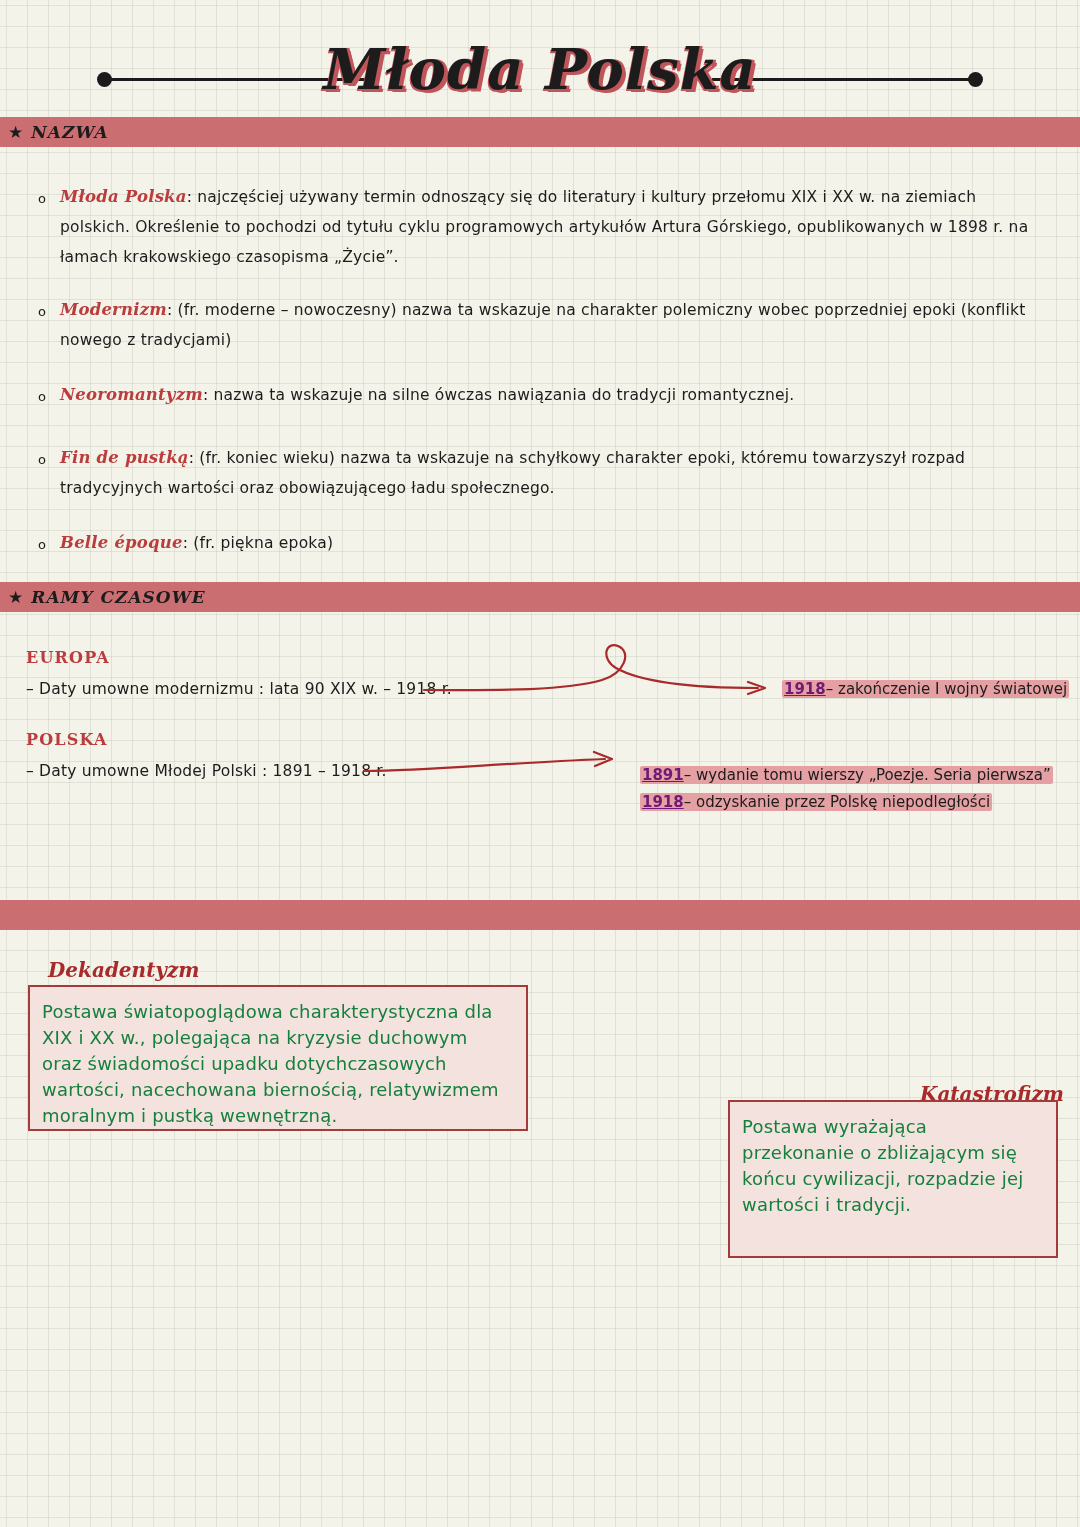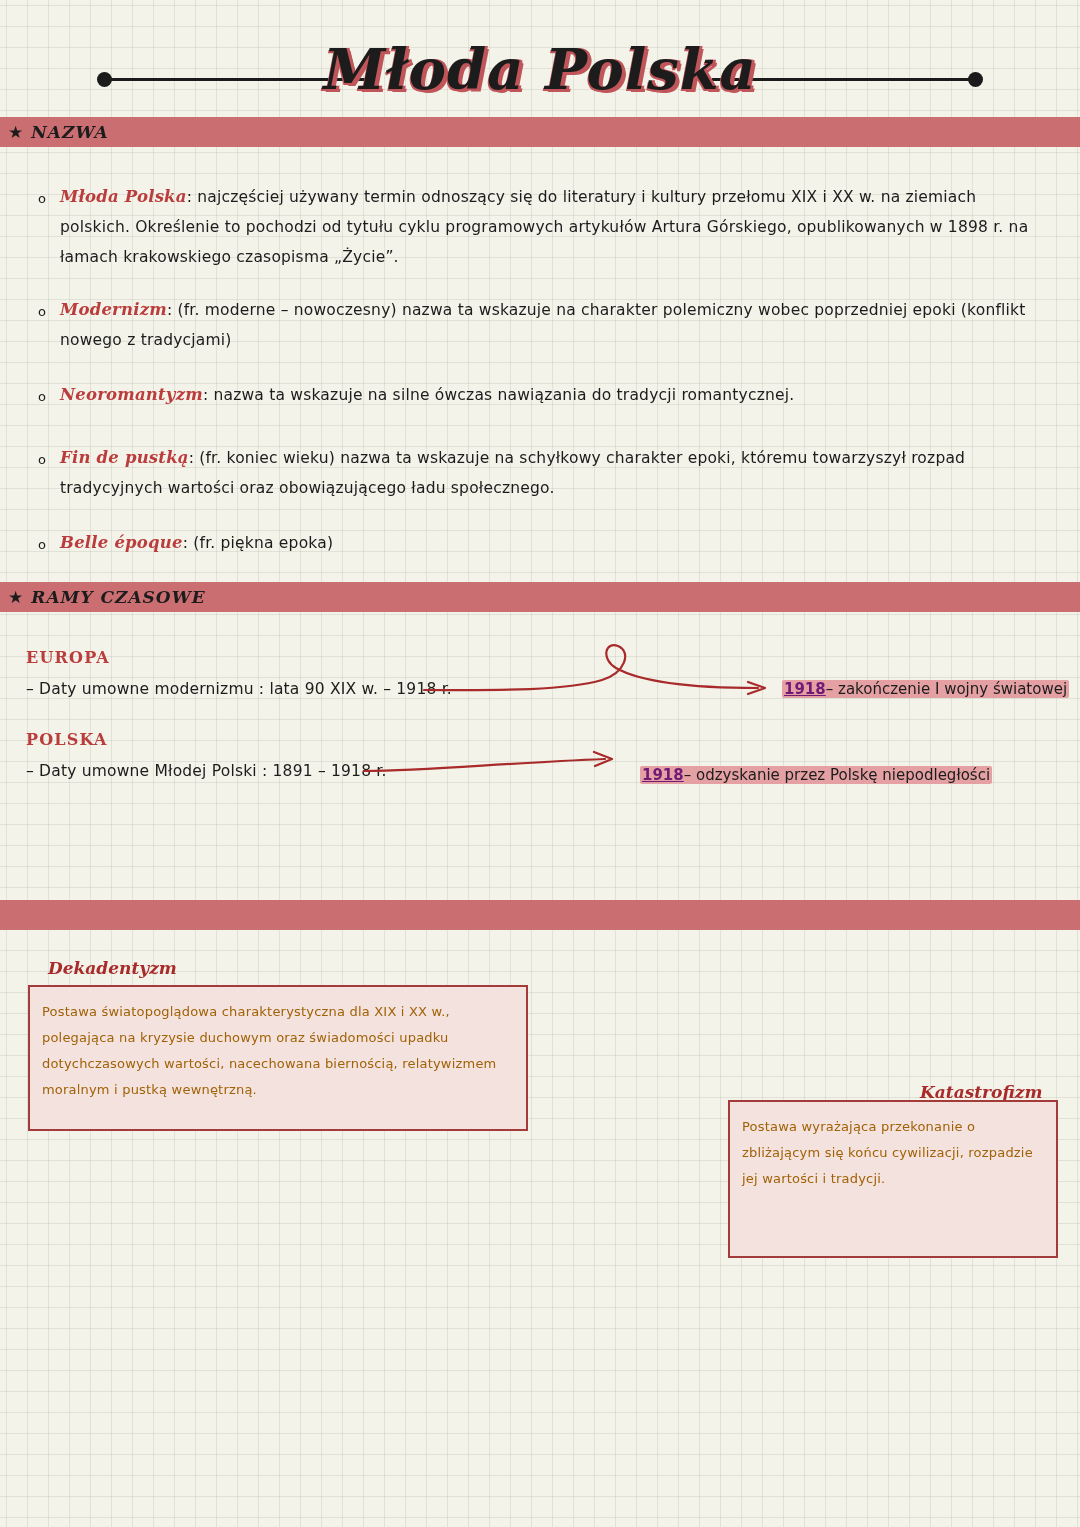--- a/index.html
+++ b/index.html
@@ -179,30 +179,30 @@
   #right-1918 { left: 782px; top: 676px; }
   #right-1891 { left: 640px; top: 762px; }
 
   
   .defbox {
     position: absolute;
     background: #f3e2de;
     border: 2px solid #a33b3b;
     box-sizing: border-box;
     padding: 12px 14px 12px 12px;
-    font-size: 13px;
+    font-size: 18px;
     line-height: 26px;
-    color: #a16207;
+    color: #15803d;
   }
   .defcap {
     position: absolute;
     font-family: "DejaVu Serif", serif;
     font-style: italic;
     font-weight: bold;
-    font-size: 17px;
+    font-size: 20px;
     color: #a82a2a;
   }
   #cap-dekadentyzm { left: 48px; top: 958px; }
   #box-dekadentyzm { left: 28px; top: 985px; width: 500px; height: 146px; }
 
   #cap-katastrofizm { left: 920px; top: 1082px; }
   #box-katastrofizm { left: 728px; top: 1100px; width: 330px; height: 158px; }
 
 </style>
 </head>
@@ -278,20 +278,23 @@
   <div class="subhead" id="sub-polska">POLSKA</div>
   <div class="dashline hand" id="line-polska">– Daty umowne Młodej Polski : 1891 – 1918 r.</div>
 
   <svg class="arrow-svg" id="arrow2" width="270" height="50">
     <path d="M4,36 C70,36 140,28 245,24" fill="none" stroke="#a82a2a" stroke-width="2.2" stroke-linecap="round"></path>
     <path d="M234,17 L252,24 L235,31" fill="none" stroke="#a82a2a" stroke-width="2.2" stroke-linecap="round" stroke-linejoin="round"></path>
   </svg>
 
   <div class="rightcol" id="right-1891">
     <div>
+      <span class="hl"><span class="year">1891</span><span>– wydanie tomu wierszy „Poezje. Seria pierwsza”</span></span>
+    </div>
+    <div>
       <span class="hl"><span class="year">1918</span><span>– odzyskanie przez Polskę niepodległości</span></span>
     </div>
   </div>
 
   <div class="banner" id="banner-blank">
     <span class="star"></span>
     <span class="btext"></span>
   </div>
 
   <div class="defcap" id="cap-dekadentyzm">Dekadentyzm</div>

